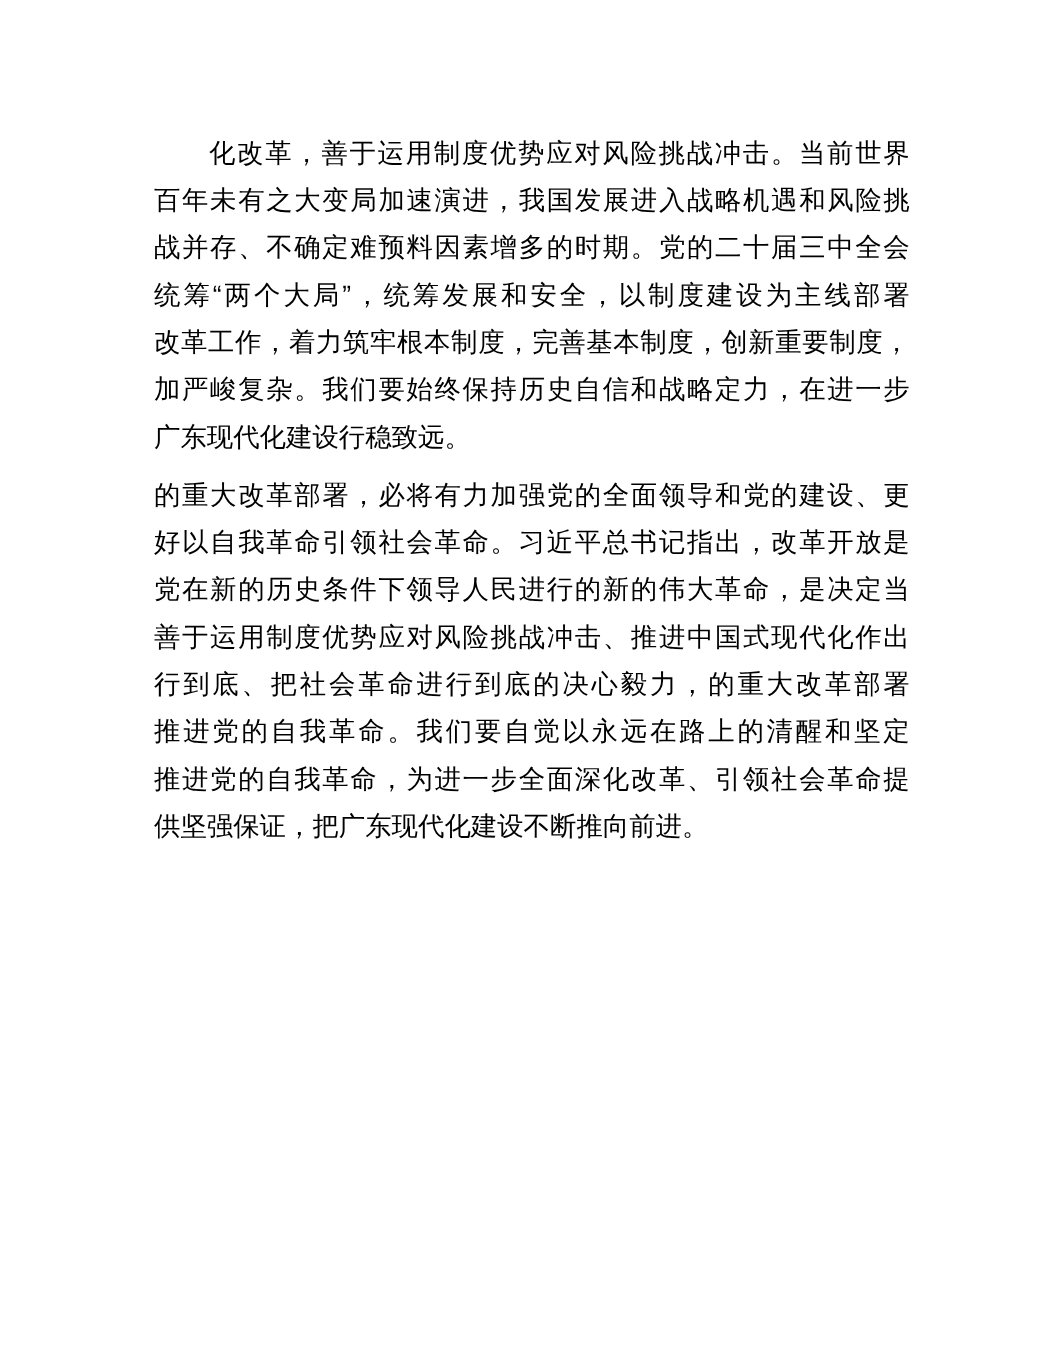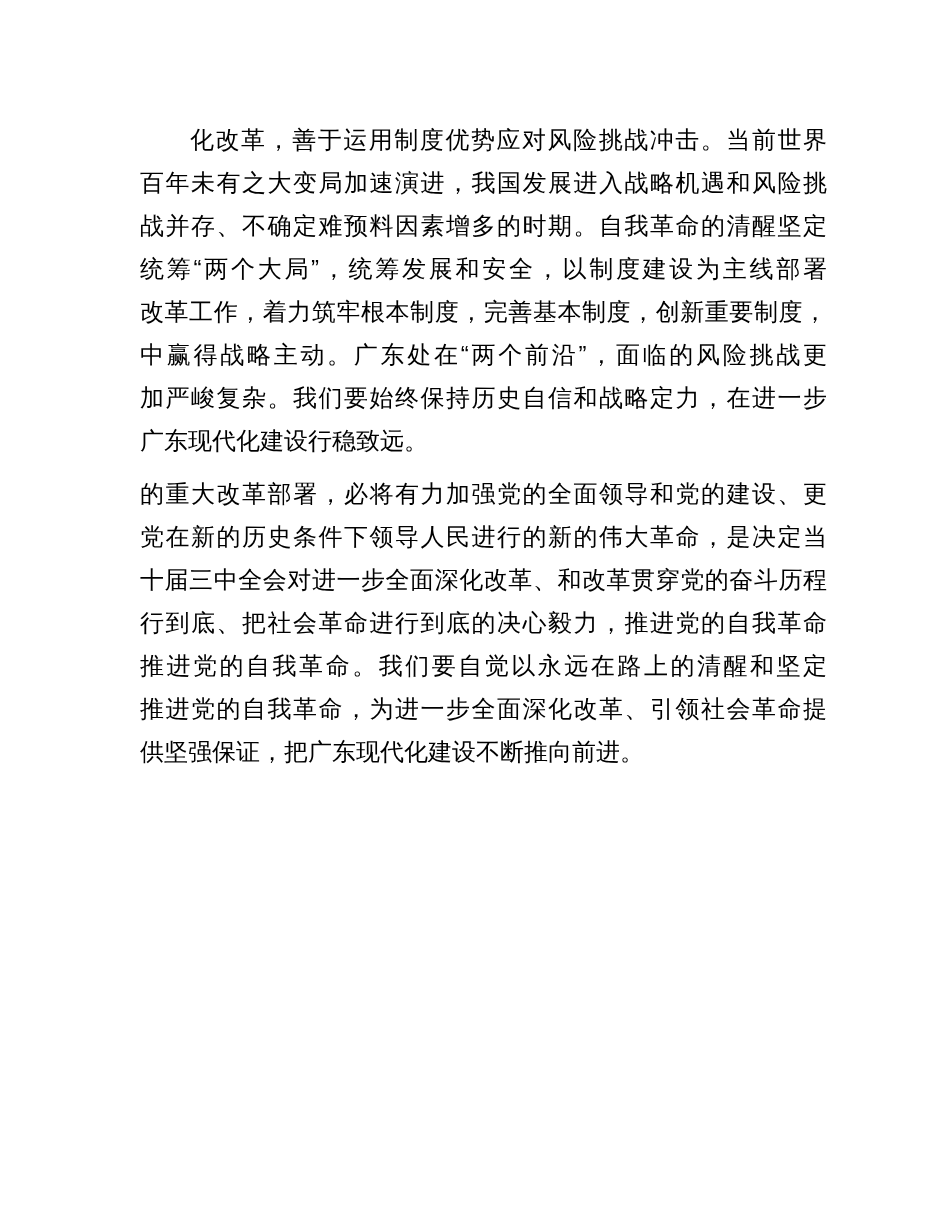--- a/index.html
+++ b/index.html
@@ -48,30 +48,30 @@
 </style>
 </head>
 <body>
 
 <div class="page">
   <div class="text-block">
 
   <div class="paragraph">
         <div class="text-line first">化改革，善于运用制度优势应对风险挑战冲击。当前世界</div>
         <div class="text-line">百年未有之大变局加速演进，我国发展进入战略机遇和风险挑</div>
-        <div class="text-line">战并存、不确定难预料因素增多的时期。自我革命的清醒坚定</div>
+        <div class="text-line">战并存、不确定难预料因素增多的时期。党的二十届三中全会</div>
         <div class="text-line">统筹“两个大局”，统筹发展和安全，以制度建设为主线部署</div>
         <div class="text-line">改革工作，着力筑牢根本制度，完善基本制度，创新重要制度，</div>
-        <div class="text-line">中赢得战略主动。广东处在“两个前沿”，面临的风险挑战更</div>
         <div class="text-line">加严峻复杂。我们要始终保持历史自信和战略定力，在进一步</div>
         <div class="text-line para-end">广东现代化建设行稳致远。</div>
       </div>
       <div class="paragraph">
         <div class="text-line">的重大改革部署，必将有力加强党的全面领导和党的建设、更</div>
+        <div class="text-line">好以自我革命引领社会革命。习近平总书记指出，改革开放是</div>
         <div class="text-line">党在新的历史条件下领导人民进行的新的伟大革命，是决定当</div>
-        <div class="text-line">十届三中全会对进一步全面深化改革、和改革贯穿党的奋斗历程</div>
-        <div class="text-line">行到底、把社会革命进行到底的决心毅力，推进党的自我革命</div>
+        <div class="text-line">善于运用制度优势应对风险挑战冲击、推进中国式现代化作出</div>
+        <div class="text-line">行到底、把社会革命进行到底的决心毅力，的重大改革部署</div>
         <div class="text-line">推进党的自我革命。我们要自觉以永远在路上的清醒和坚定</div>
         <div class="text-line">推进党的自我革命，为进一步全面深化改革、引领社会革命提</div>
         <div class="text-line para-end">供坚强保证，把广东现代化建设不断推向前进。</div>
       </div>
     </div>
 </div>
 
 </body></html>

